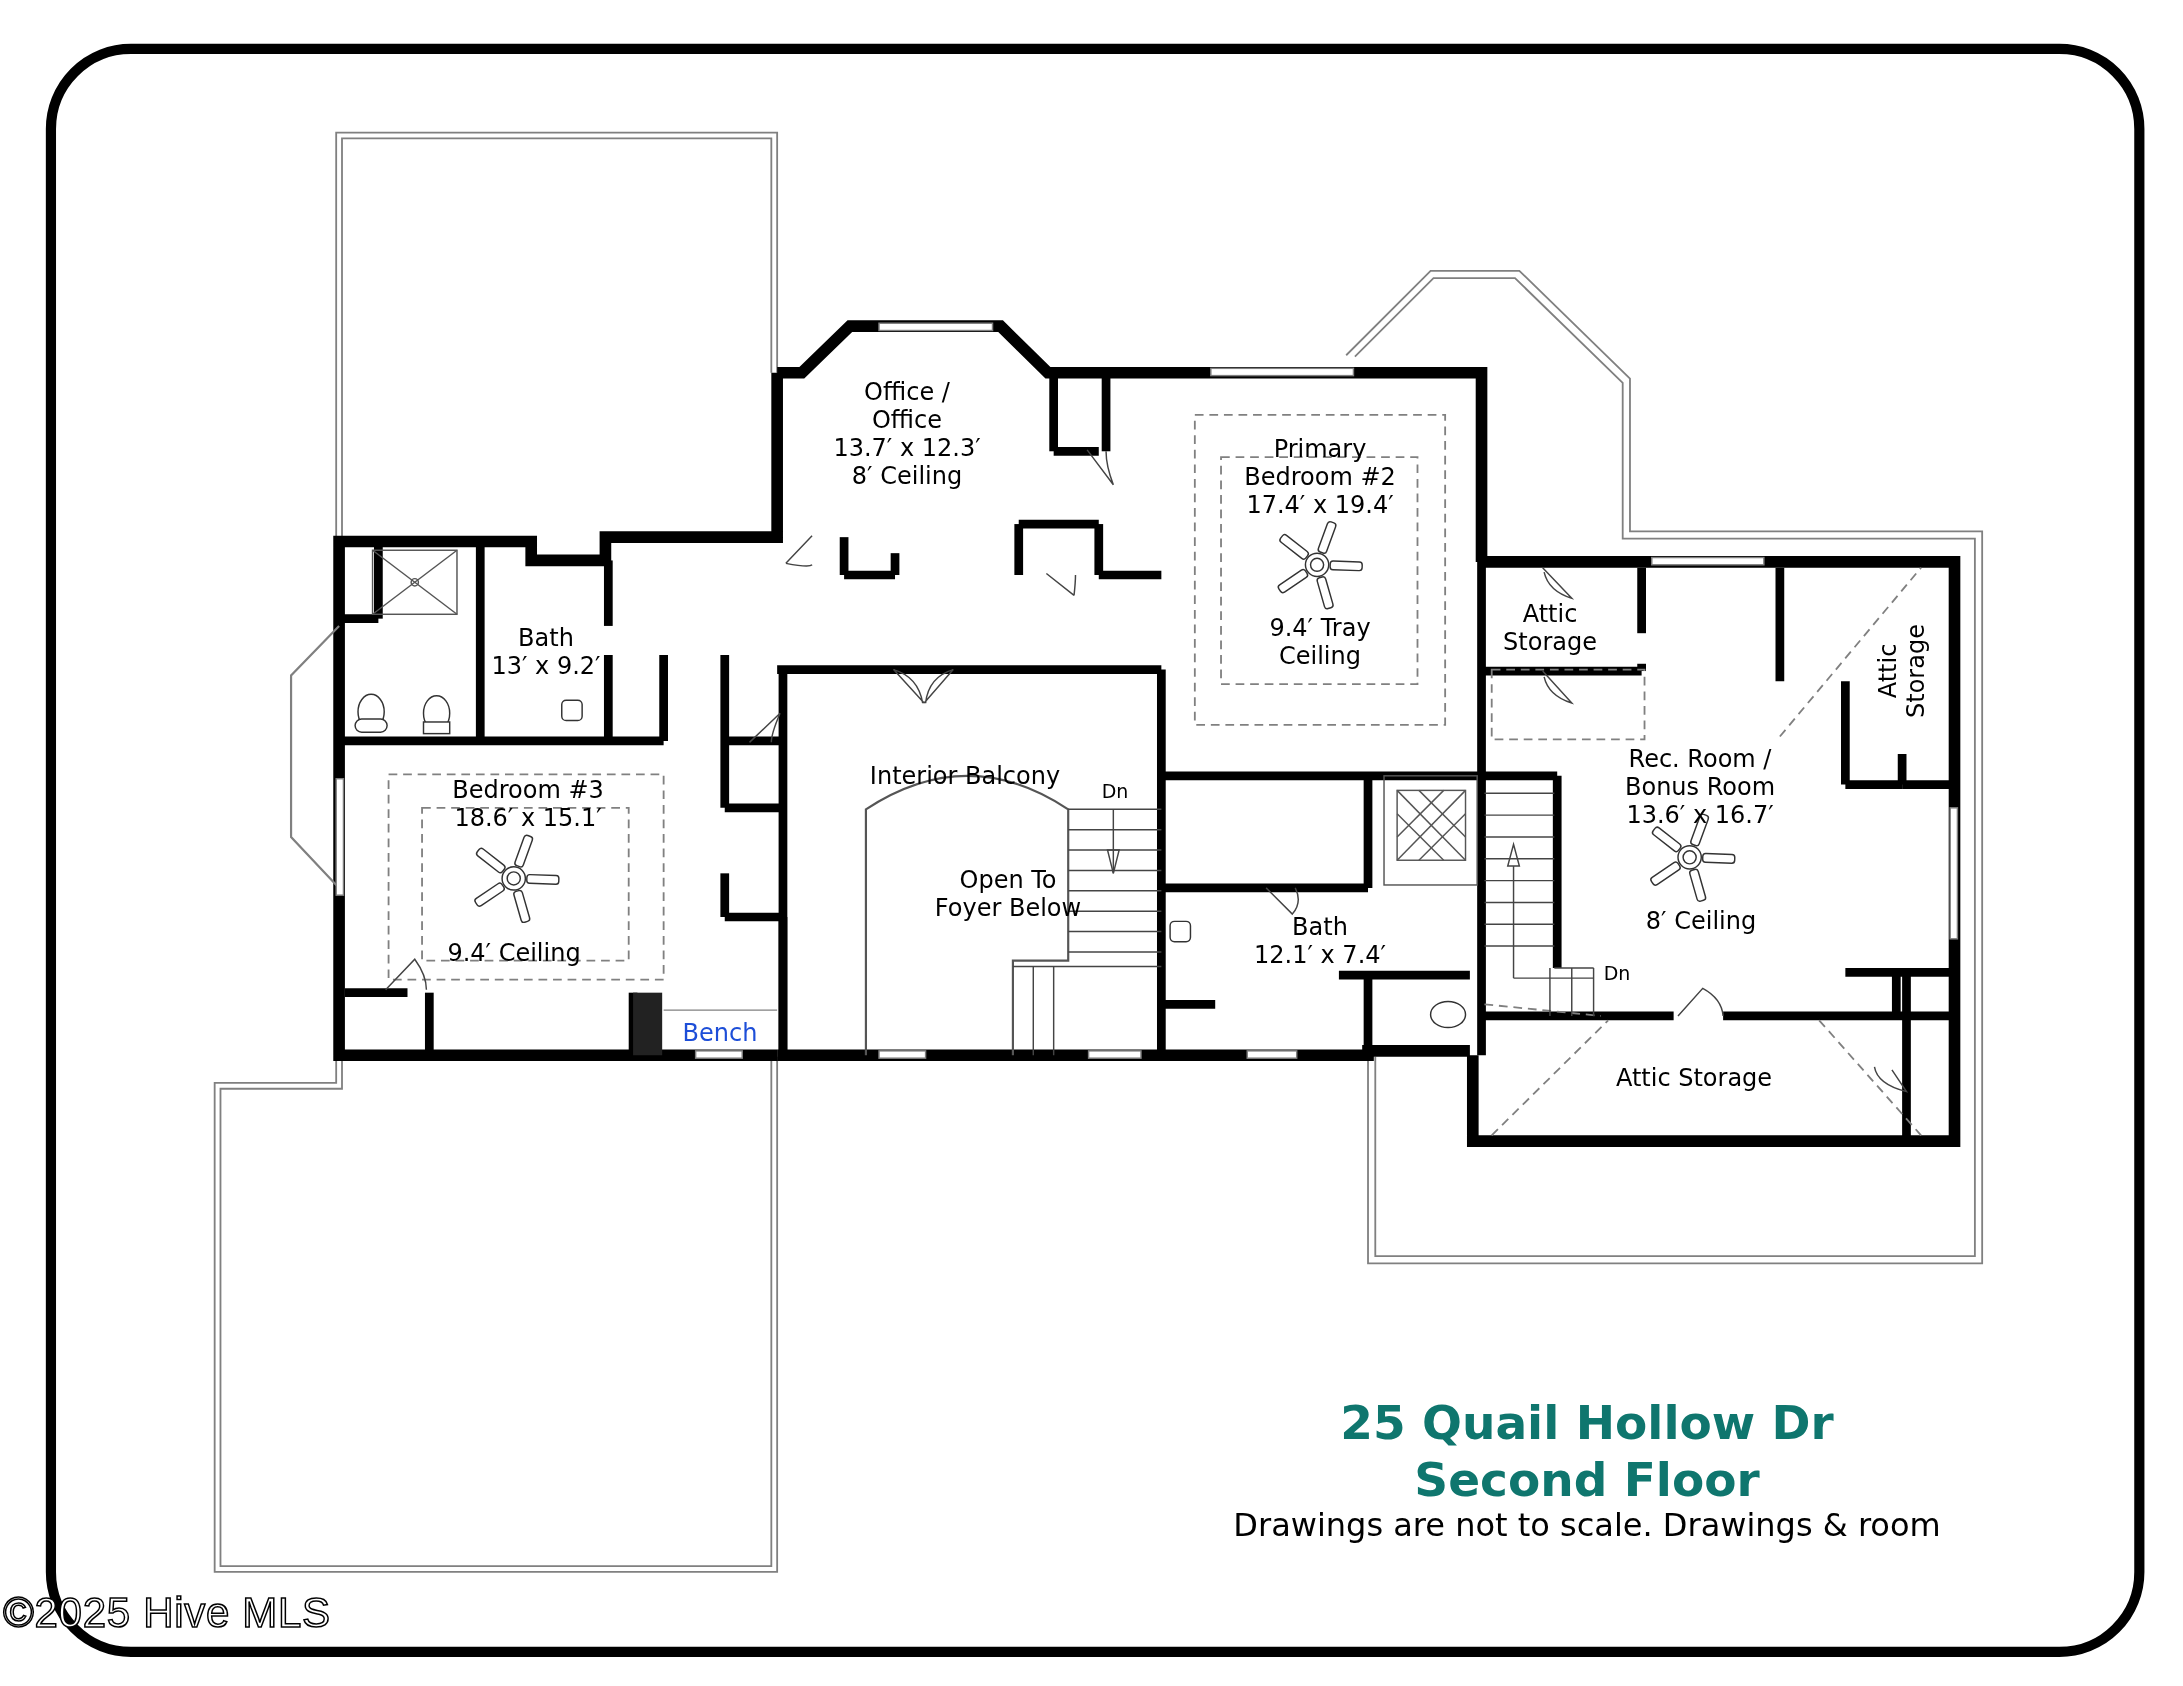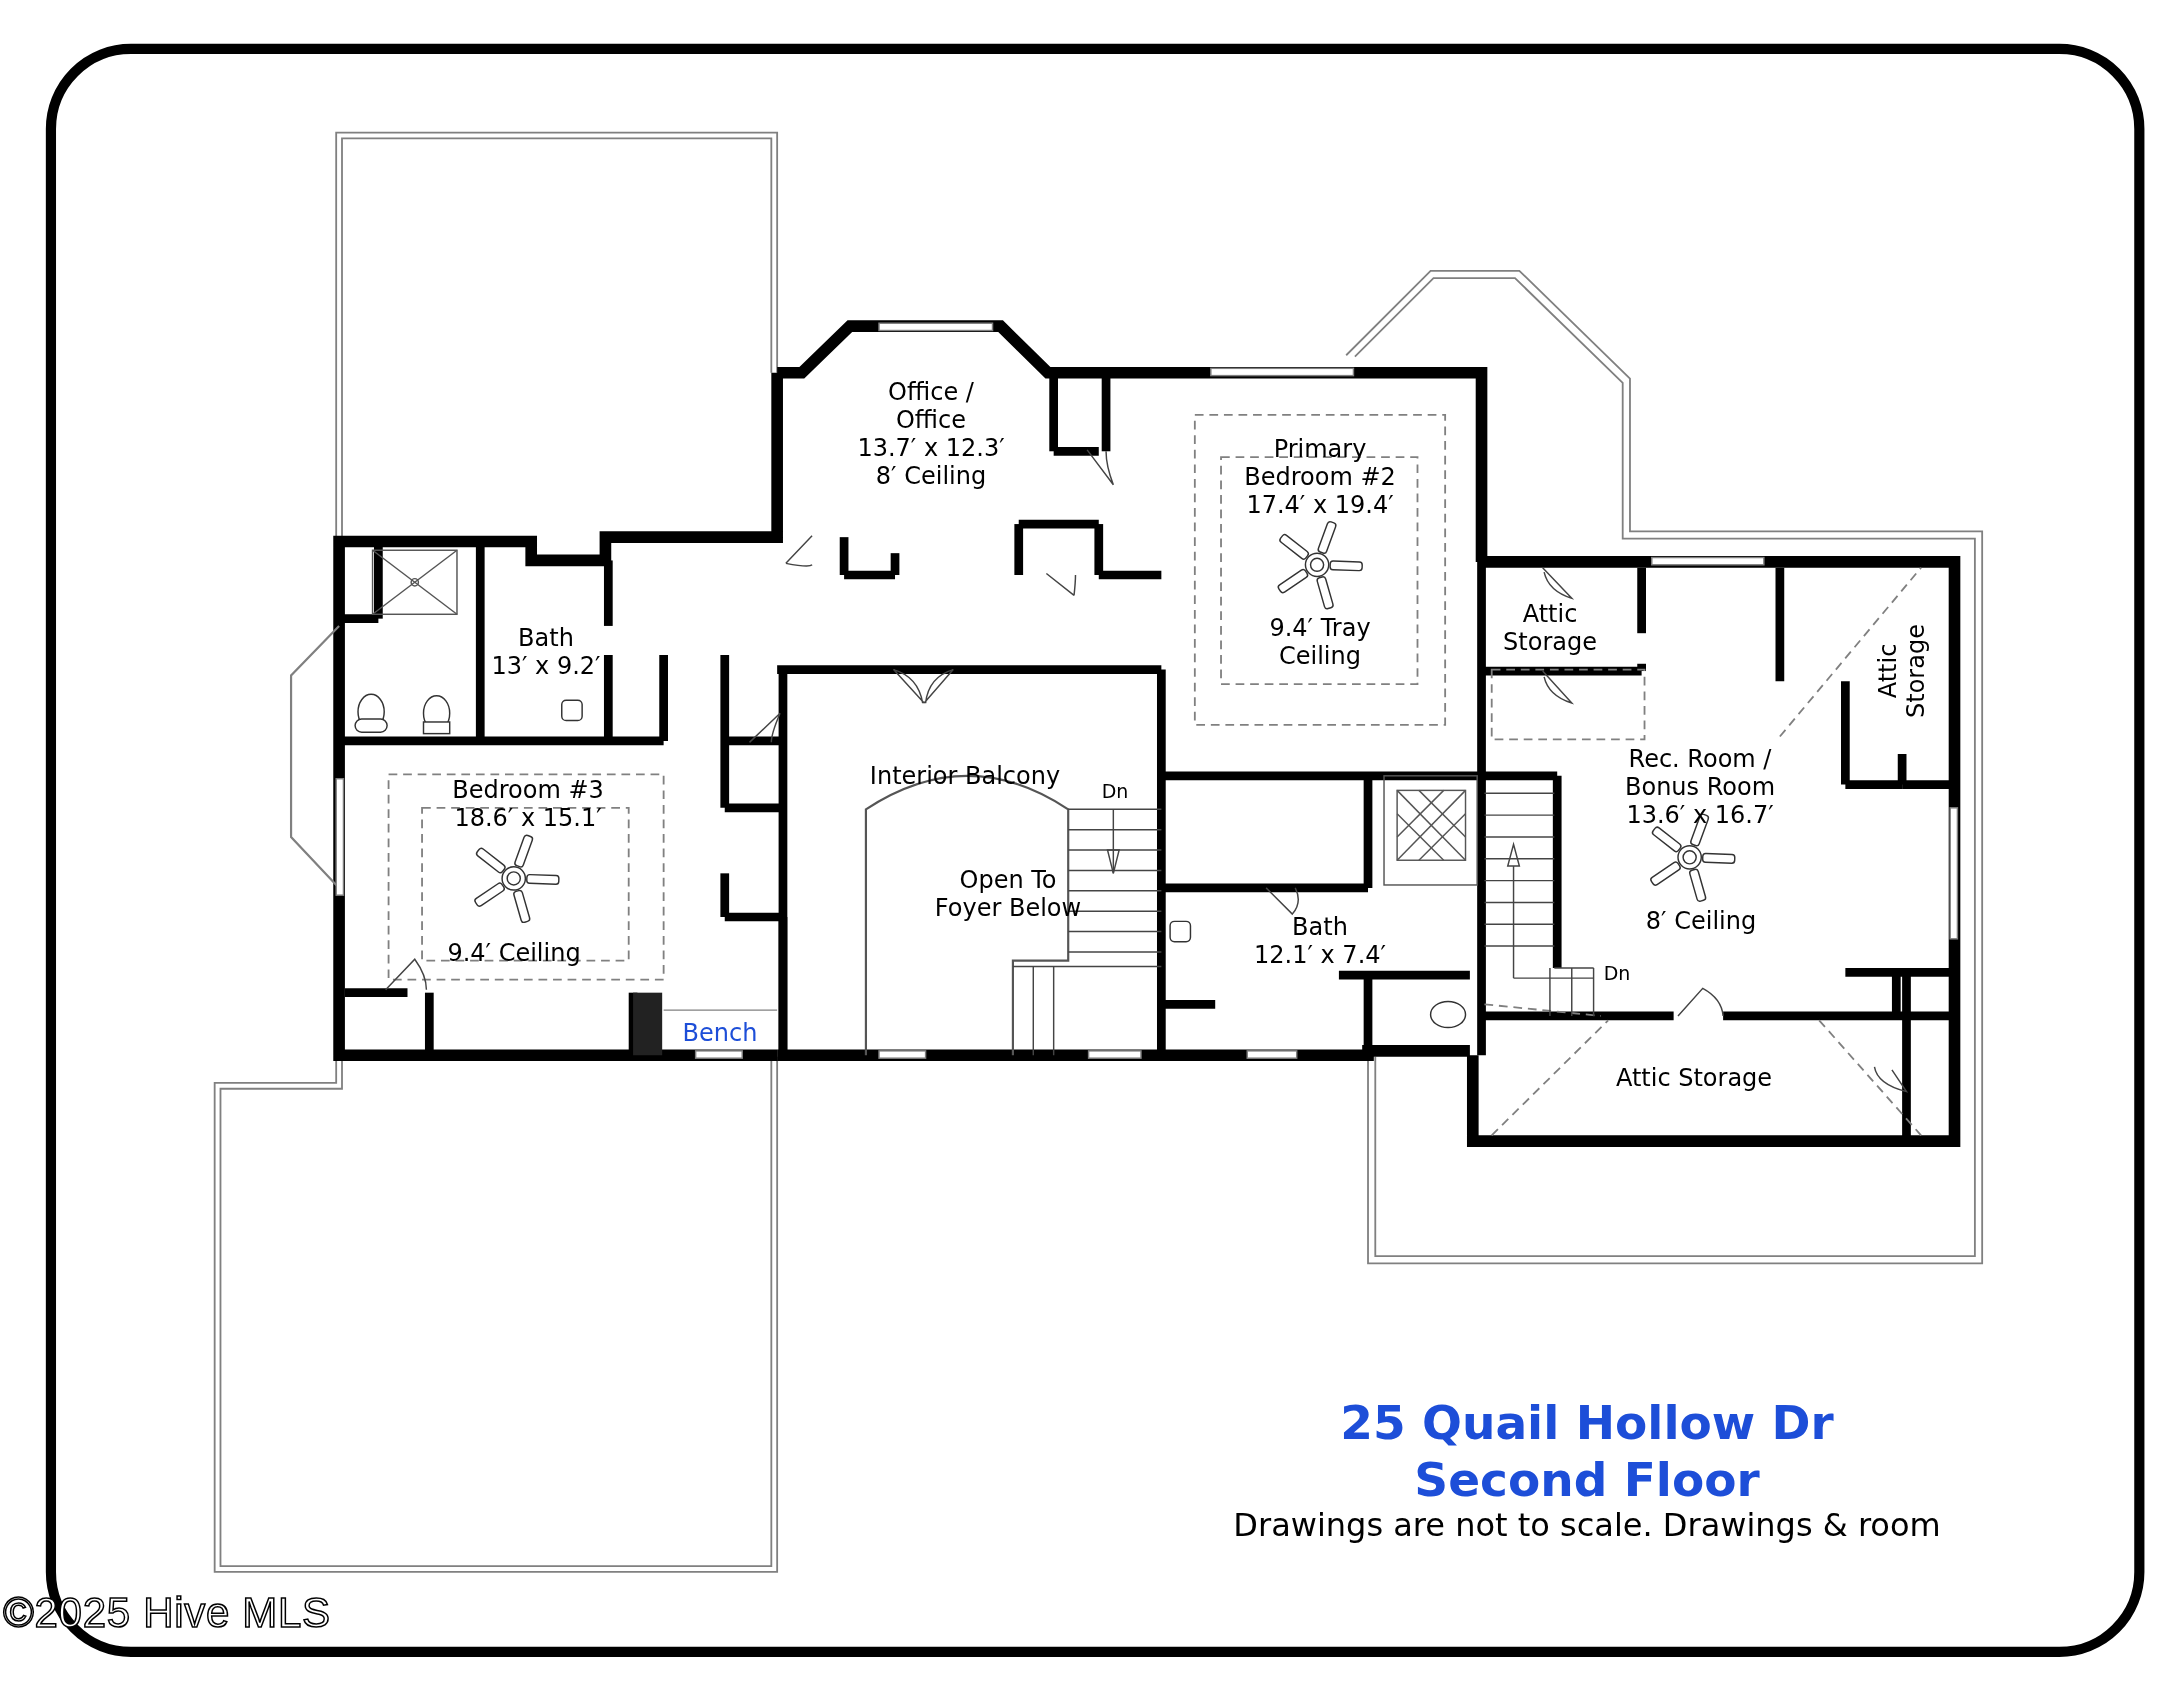--- a/index.html
+++ b/index.html
@@ -2,21 +2,21 @@
 <html style="font-size:11.6px"><head>
 <meta charset="utf-8">
 <style>
   html, body { margin:0; padding:0; background:#ffffff; }
   body { width:2183px; height:1687px; position:relative; overflow:hidden; font-family:"DejaVu Sans", sans-serif; }
   svg { position:absolute; left:0; top:0; }
   .lbl { position:absolute; text-align:center; color:#000; font-family:"DejaVu Sans", sans-serif; font-size:24px; line-height:28px; white-space:nowrap; transform:translateX(-50%); }
   .lbl div { display:block; }
   .bench { color:#1d4ed8;text-align:right; }
   .vert { transform:translate(-50%,-50%) rotate(-90deg); }
-  .title { position:absolute; left:1587px; top:1394px; transform:translateX(-50%); text-align:center; font-family:"DejaVu Sans", sans-serif; font-weight:bold; font-size:47px; line-height:57px; color:#1d4ed8; white-space:nowrap; }
+  .title { position:absolute; left:1587px; top:1394px; transform:translateX(-50%); text-align:center; font-family:"DejaVu Sans", sans-serif; font-weight:bold; font-size:47px; line-height:57px; color:#0f766e; white-space:nowrap; }
   .disc { position:absolute; left:1587px; top:1505px; transform:translateX(-50%); text-align:left; font-family:"DejaVu Sans", sans-serif; font-size:32px; line-height:41px; color:#000; white-space:nowrap; }
   .wm { position:absolute; left:2.9px; top:1589px; font-family:"Liberation Sans", sans-serif; font-size:42px; color:#fff; -webkit-text-stroke:1.5px #000; letter-spacing:0.7px; white-space:nowrap; }
 </style>
 </head>
 <body>
 
 <svg width="2183" height="1687" viewBox="0 0 3000 2318" xmlns="http://www.w3.org/2000/svg">
 
   <rect x="70" y="67" width="2870" height="2203" rx="110" ry="110" fill="none" stroke="#000" stroke-width="14"></rect>
 
@@ -225,21 +225,21 @@
     <path d="M2120,780 L2160,822 Q2128,812 2122,786"></path>
     <path d="M2120,922 L2160,966 Q2128,956 2122,930"></path>
     <path d="M2306,1396 L2340,1358 Q2366,1372 2368,1396"></path>
     <path d="M2600,1470 L2620,1500 Q2580,1490 2576,1466"></path>
     <path d="M1740,1220 L1776,1256 Q1790,1240 1780,1220"></path>
     <path d="M1030,1020 L1072,980 Q1060,1008 1060,1020"></path>
     <path d="M530,1360 L570,1318 Q586,1340 586,1360"></path>
   </g>
 </svg>
 
-<div class="lbl" style="left:931px; top:378px;">
+<div class="lbl" style="left:907px; top:378px;">
   <div>Office /</div>
   <div>Office</div>
   <div>13.7′ x 12.3′</div>
   <div>8′ Ceiling</div>
 </div>
 
 <div class="lbl" style="left:1320px; top:435px;">
   <div>Primary</div>
   <div>Bedroom #2</div>
   <div>17.4′ x 19.4′</div>

